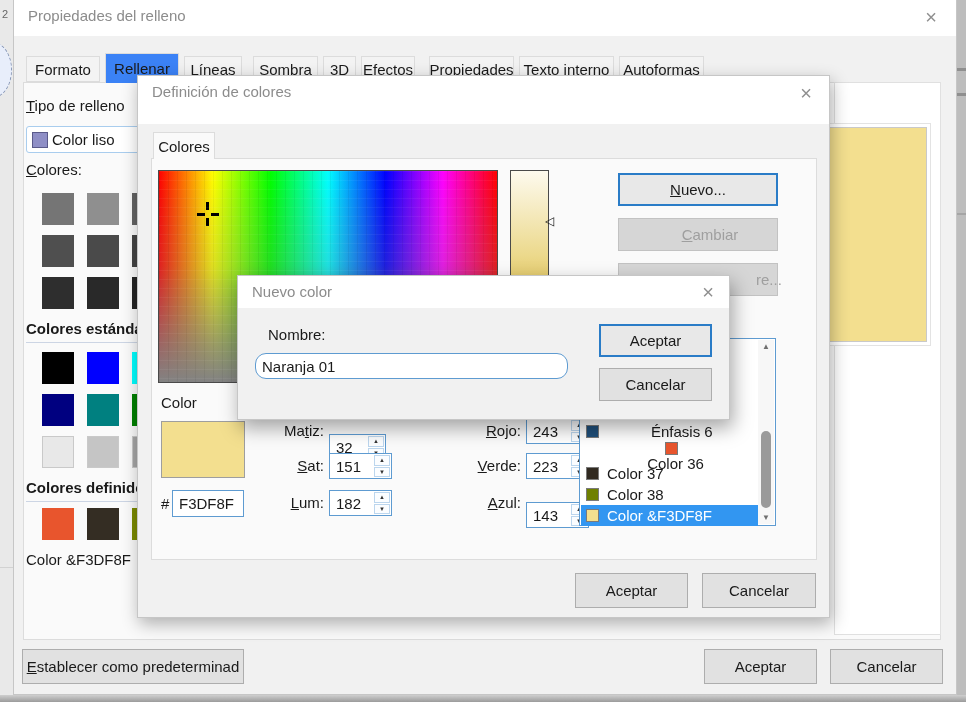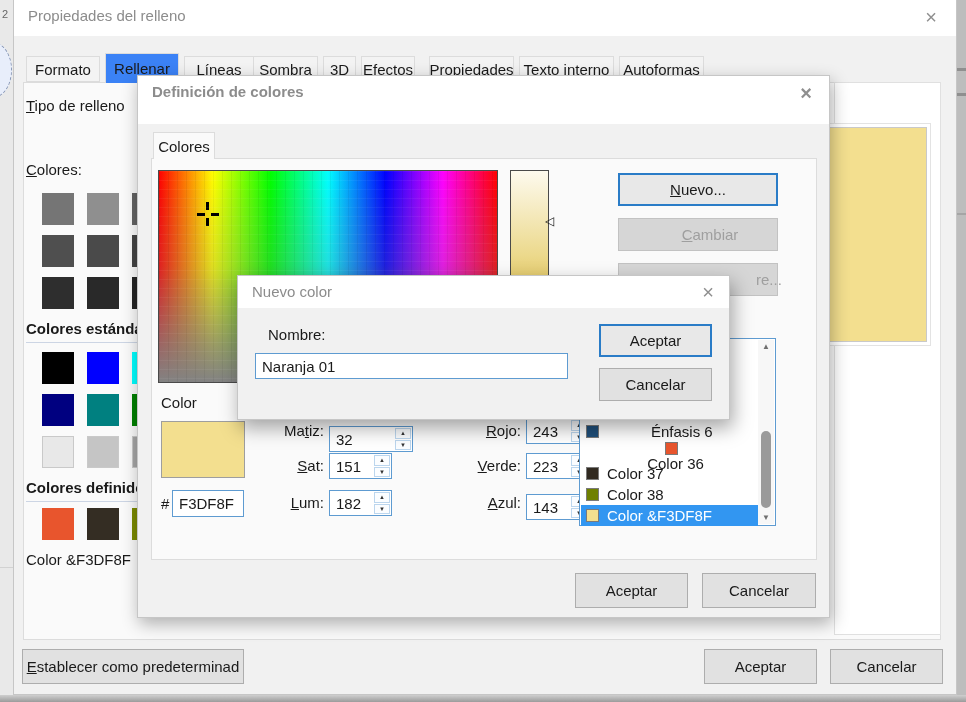--- a/index.html
+++ b/index.html
@@ -81,21 +81,21 @@
       <div class="dtitle">Propiedades del relleno</div>
       <span class="xclose" style="right:14px;top:7px;">×</span>
     </div>
 
     <div class="tab" style="left:12px;width:74px;">
         <span>Formato</span>
       </div>
     <div class="tab active" style="left:91px;width:74px;">
         <span>Rellenar</span>
       </div>
-    <div class="tab" style="left:170px;width:70px;text-align:center;">
+    <div class="tab" style="left:170px;width:58px;text-align:center;">
         <span>Líneas</span>
       </div>
     <div class="tab" style="left:239px;width:65px;">
         <span>Sombra</span>
       </div>
     <div class="tab" style="left:309px;width:33px;">
         <span>3D</span>
       </div>
     <div class="tab" style="left:347px;width:54px;">
         <span>Efectos</span>
@@ -106,20 +106,24 @@
     <div class="tab" style="left:505px;width:95px;">
         <span>Texto interno</span>
       </div>
     <div class="tab" style="left:605px;width:85px;">
         <span>Autoformas</span>
       </div>
 
     <div class="page" style="left:9px;top:82px;width:918px;height:558px;"></div>
 
     <div class="abs nowrap" style="left:12px;top:97px;"><span class="u">T</span><span>ipo de relleno</span></div>
+    <div class="abs" style="left:12px;top:126px;width:172px;height:27px;background:#fff;border:1px solid #a9cdee;border-radius:3px;display:flex;align-items:center;padding-left:5px;">
+      <span style="width: 16px; height: 16px; border: 1px solid rgb(90, 90, 138); flex: 0 0 auto; background-color: rgb(143, 143, 198);"></span>
+      <span style="margin-left:4px;white-space:nowrap;">Color liso</span>
+    </div>
     <div class="abs nowrap" style="left:12px;top:161px;"><span class="u">C</span><span>olores:</span></div>
 
     <div class="sw" style="left: 28px; top: 193px; background-color: rgb(117, 117, 117);"></div>
     <div class="sw" style="left: 73px; top: 193px; background-color: rgb(143, 143, 143);"></div>
     <div class="sw" style="left: 118px; top: 193px; background-color: rgb(99, 99, 99);"></div>
     <div class="sw" style="left: 28px; top: 235px; background-color: rgb(79, 79, 79);"></div>
     <div class="sw" style="left: 73px; top: 235px; background-color: rgb(74, 74, 74);"></div>
     <div class="sw" style="left: 118px; top: 235px; background-color: rgb(68, 68, 68);"></div>
     <div class="sw" style="left: 28px; top: 277px; background-color: rgb(46, 46, 46);"></div>
     <div class="sw" style="left: 73px; top: 277px; background-color: rgb(41, 41, 41);"></div>
@@ -152,21 +156,21 @@
       </div>
     <div class="btn" style="left:690px;top:649px;width:113px;height:35px;">
         <span>Aceptar</span>
       </div>
     <div class="btn" style="left:816px;top:649px;width:113px;height:35px;">
         <span>Cancelar</span>
       </div>
   </div>
 
   <div class="dialog" style="left:137px;top:75px;width:693px;height:543px;box-shadow:2px 6px 16px rgba(0,0,0,0.30);z-index:10;">
-    <div class="titlebar" style="height:48px;font-weight:bold;">
+    <div class="titlebar" style="height:48px;">
       <div class="dtitle">Definición de colores</div>
       <span class="xclose" style="right:12px;top:7px;">×</span>
     </div>
 
     <div class="tab active" style="left:15px;top:56px;width:62px;height:27px;background:#fafafa;">
         <span>Colores</span>
       </div>
     <div class="page" style="left:13px;top:82px;width:666px;height:402px;"></div>
 
     <div class="spectrum" style="left:20px;top:94px;width:340px;height:213px;">
@@ -193,21 +197,21 @@
 
     <div class="abs nowrap" style="left:23px;top:318px;">Color</div>
     <div class="abs" style="left: 23px; top: 345px; width: 84px; height: 57px; border: 1px solid rgb(158, 158, 158); background-color: rgb(243, 223, 143);"></div>
     <div class="abs" style="left:23px;top:419px;">#</div>
     <div class="field" style="left:34px;top:414px;width:72px;height:27px;">
         <span>F3DF8F</span>
       </div>
 
     <div class="abs" style="left:120px;top:342px;width:134px;height:26px;">
       <span class="flabel" style="width:66px;margin-top:4px;"><span>Ma</span><span class="u">t</span><span>iz:</span></span>
-      <span class="field" style="left:71px;top:8px;width:84px;height:26px;">
+      <span class="field" style="left:71px;top:16px;width:57px;height:26px;">
           <span>32</span>
         <span class="spinbtns">
             <span class="sb">▲</span>
             <span class="sb">▼</span>
           </span>
         </span>
     </div>
     <div class="abs" style="left:120px;top:377px;width:134px;height:26px;">
       <span class="flabel" style="width:66px;margin-top:4px;"><span></span><span class="u">S</span><span>at:</span></span>
       <span class="field" style="left:71px;top:0;width:63px;height:26px;">
@@ -244,21 +248,21 @@
       <span class="field" style="left:71px;top:0;width:63px;height:26px;">
           <span>223</span>
         <span class="spinbtns">
             <span class="sb">▲</span>
             <span class="sb">▼</span>
           </span>
         </span>
     </div>
     <div class="abs" style="left:317px;top:414px;width:134px;height:26px;">
       <span class="flabel" style="width:66px;margin-top:4px;"><span></span><span class="u">A</span><span>zul:</span></span>
-      <span class="field" style="left:71px;top:4px;width:63px;height:26px;">
+      <span class="field" style="left:71px;top:12px;width:63px;height:26px;">
           <span>143</span>
         <span class="spinbtns">
             <span class="sb">▲</span>
             <span class="sb">▼</span>
           </span>
         </span>
     </div>
 
     <div class="clist" style="left:441px;top:262px;width:197px;height:188px;">
       <div class="crow" style="top:82px;gap:44px;">
@@ -295,21 +299,21 @@
         <span>Cancelar</span>
       </div>
   </div>
 
   <div class="dialog" style="left:237px;top:275px;width:493px;height:145px;box-shadow:3px 8px 18px rgba(0,0,0,0.35);z-index:20;">
     <div class="titlebar" style="height:32px;">
       <div class="dtitle">Nuevo color</div>
       <span class="xclose" style="right:10px;top:6px;">×</span>
     </div>
     <div class="abs nowrap" style="left:30px;top:50px;">Nombre:</div>
-    <div class="field" style="left:17px;top:77px;width:313px;height:26px;">
+    <div class="field" style="left:17px;top:77px;width:313px;height:26px;border-radius:11px;">
         <span>Naranja 01</span>
       </div>
     <div class="btn focus" style="left:361px;top:48px;width:113px;height:33px;">
         <span>Aceptar</span>
       </div>
     <div class="btn" style="left:361px;top:92px;width:113px;height:33px;">
         <span>Cancelar</span>
       </div>
   </div>
 

